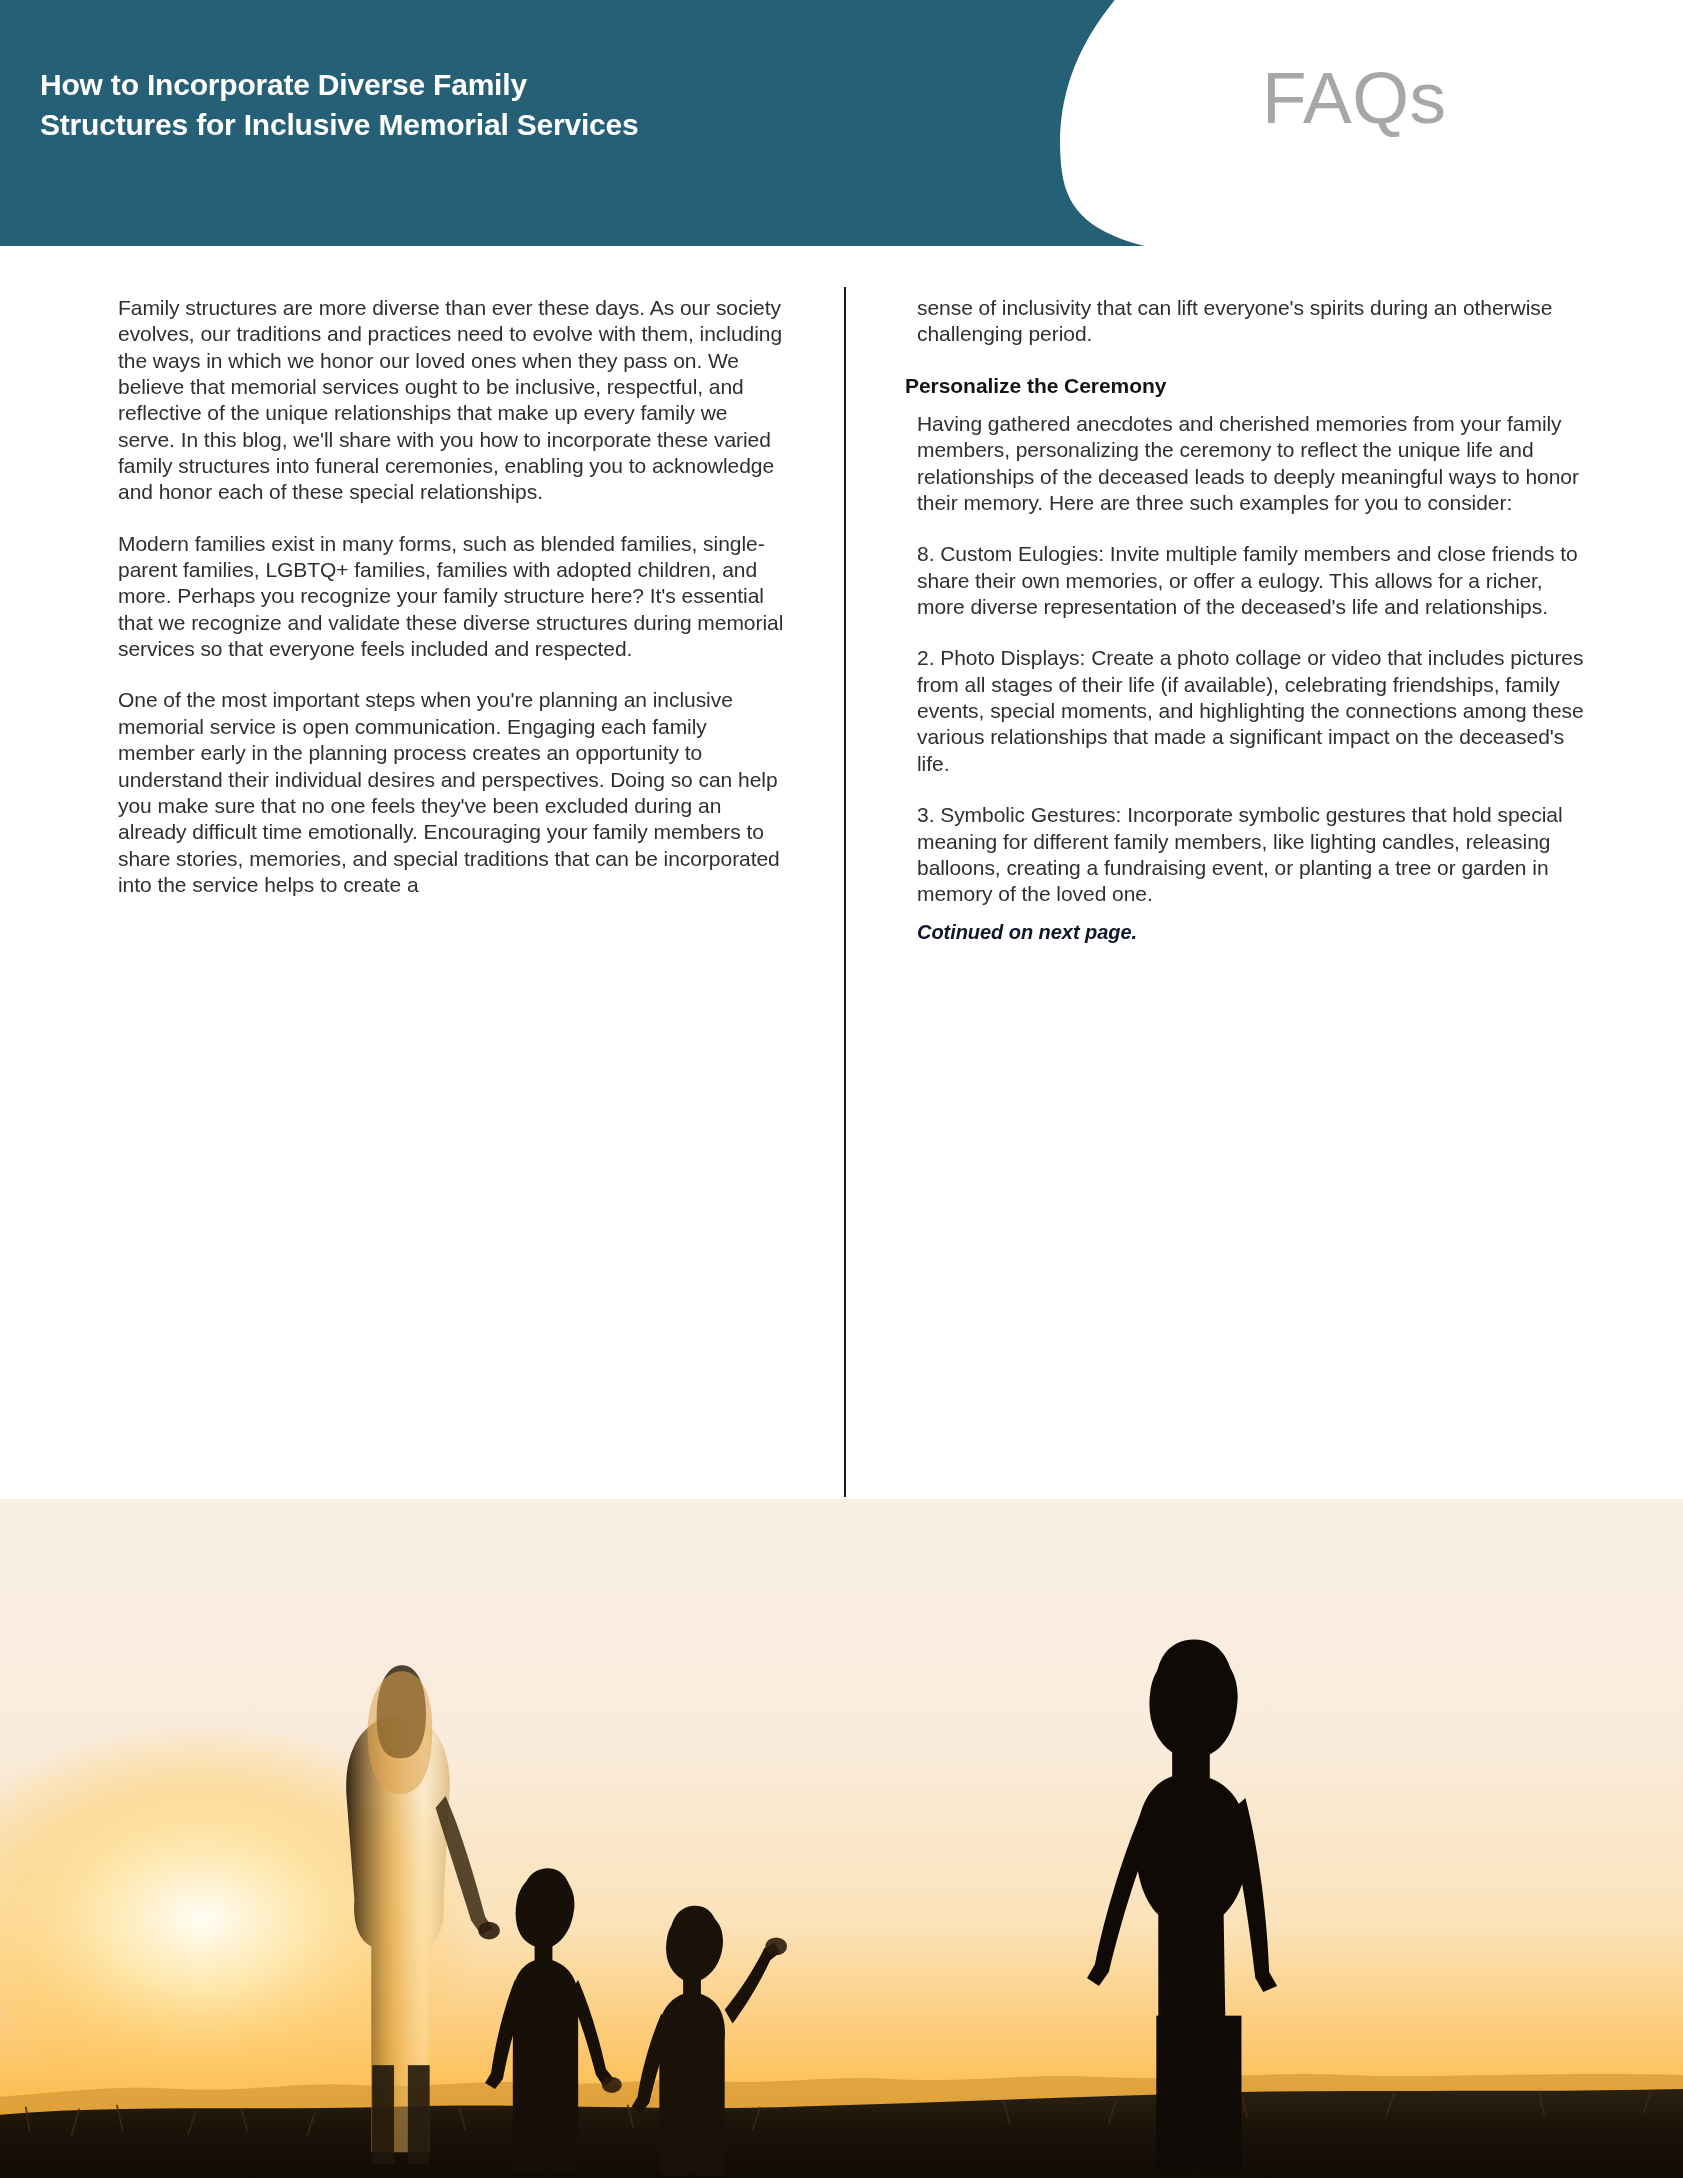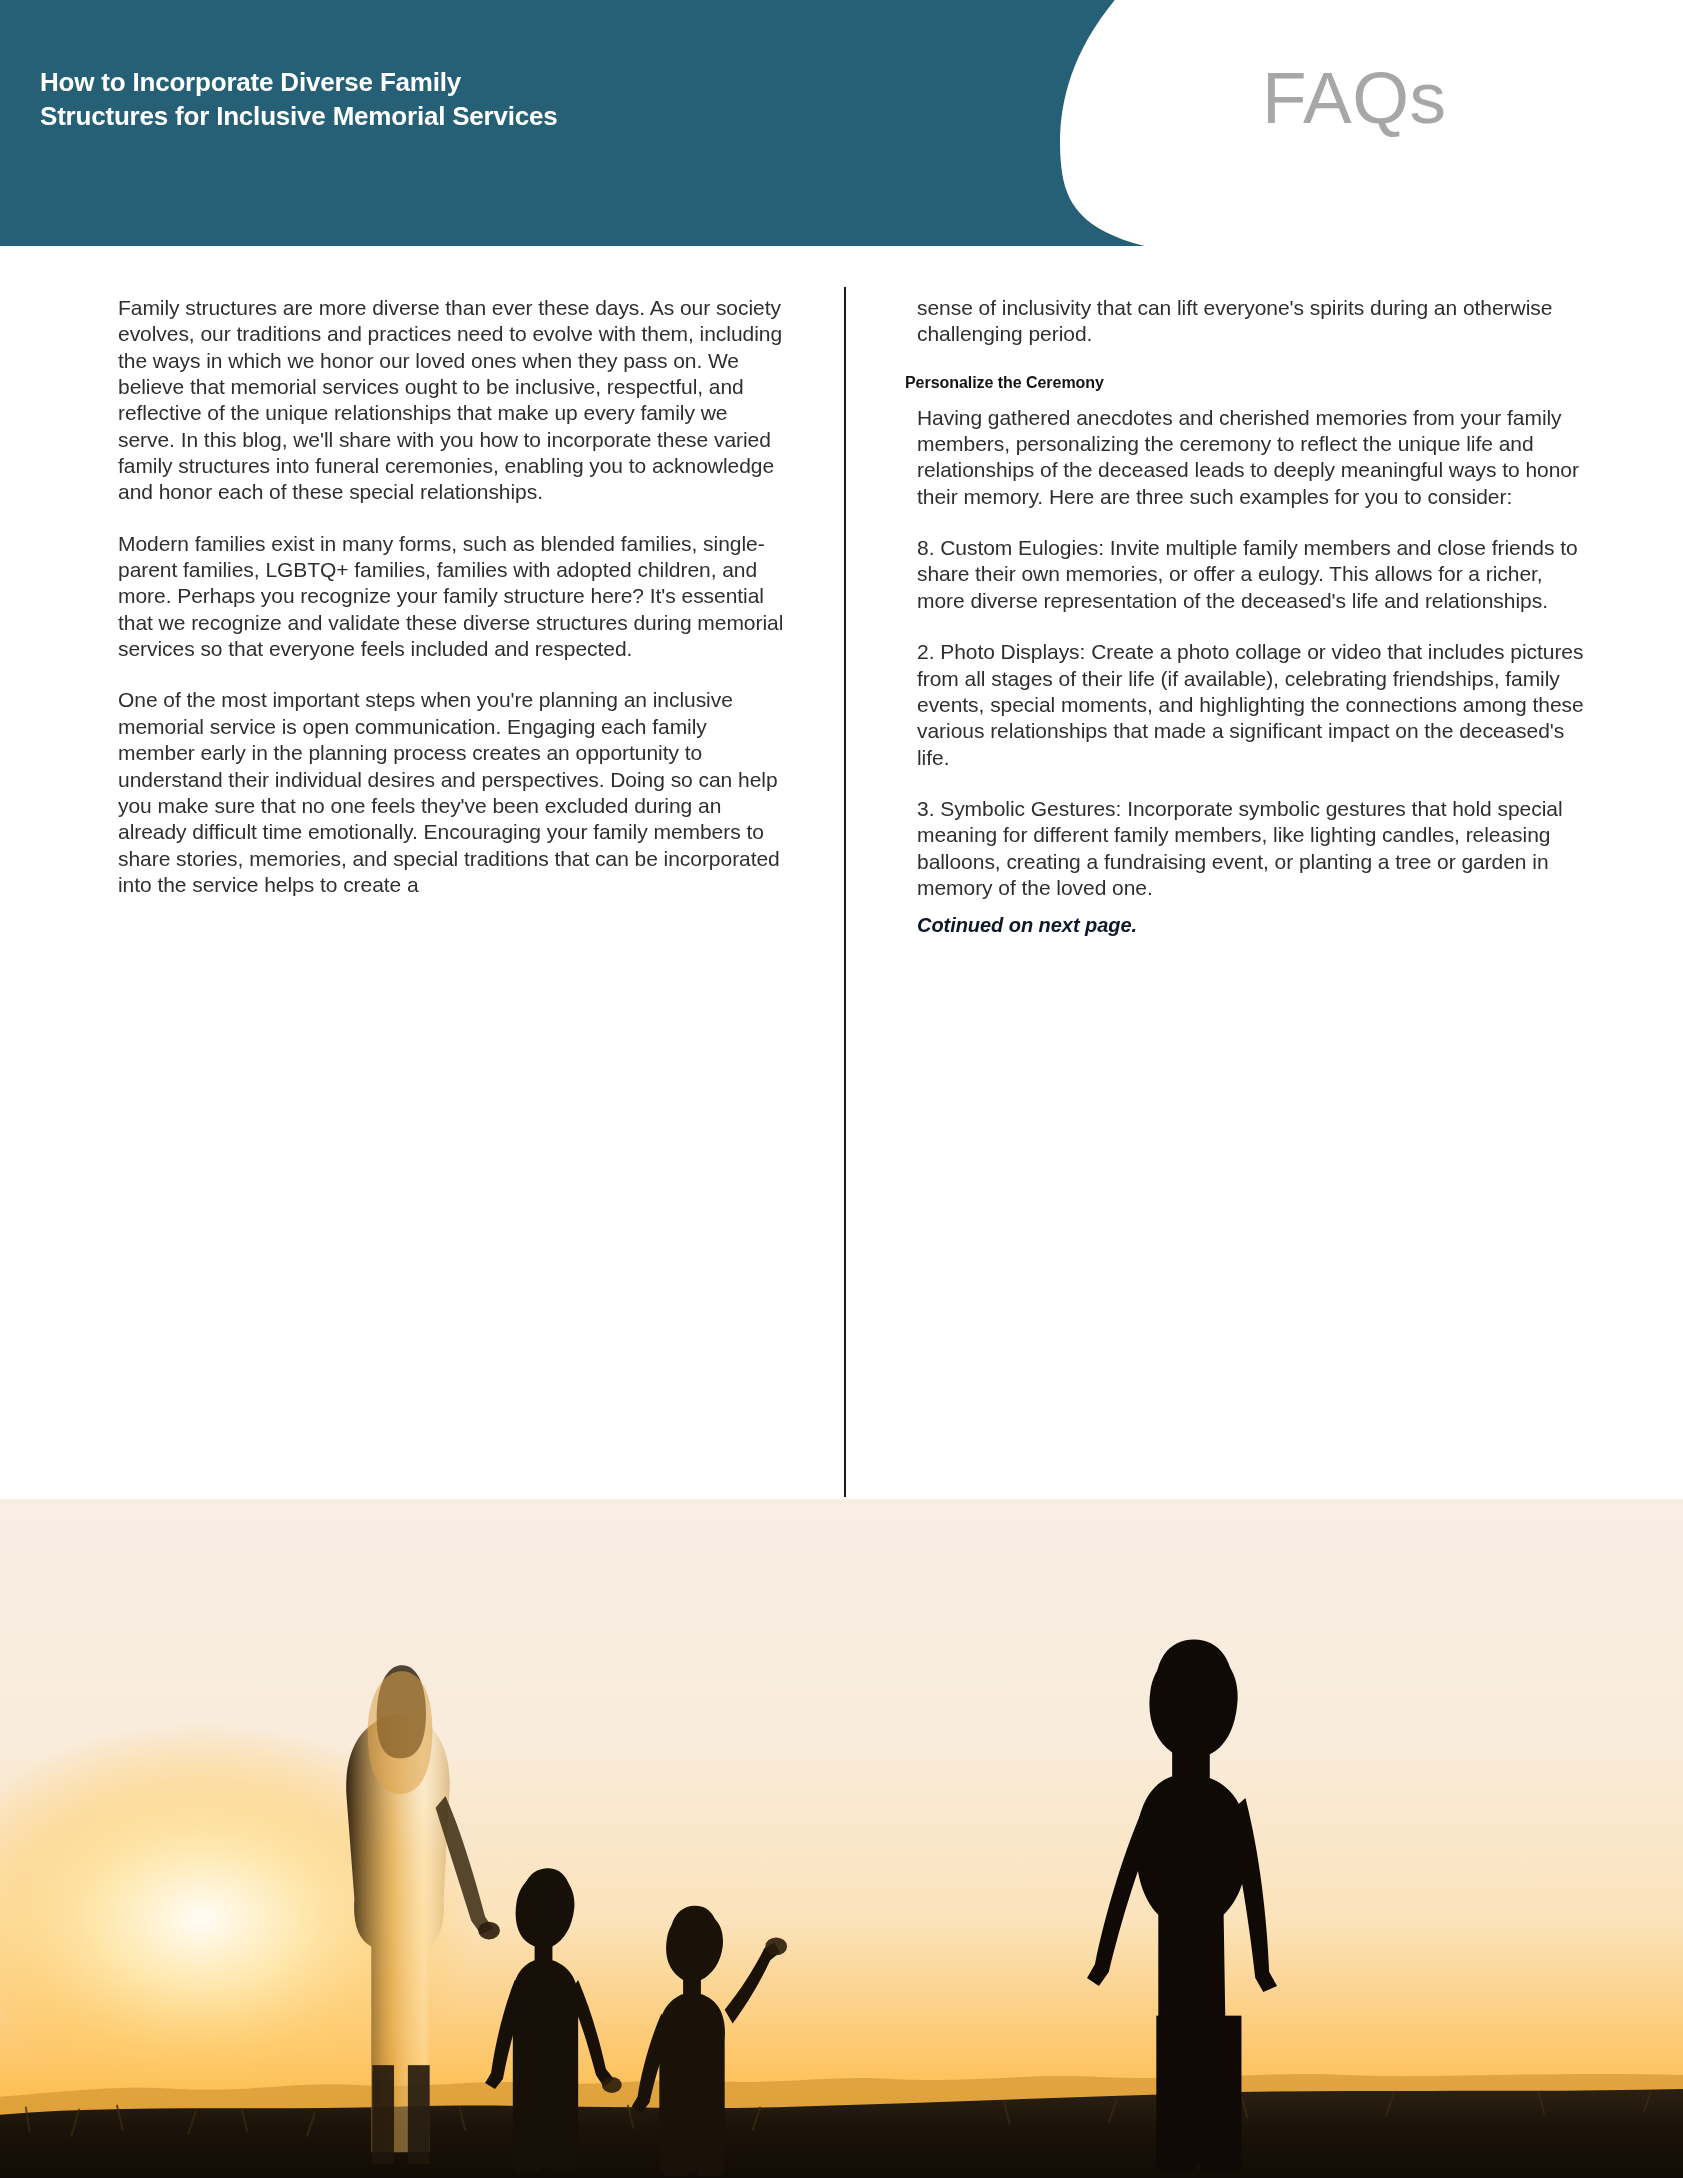--- a/index.html
+++ b/index.html
@@ -34,21 +34,21 @@
     height: 246px;
     display: block;
   }
 
   .header-title {
     position: absolute;
     left: 40px;
     top: 65px;
     width: 990px;
     color: #ffffff;
-    font-size: 26px;
+    font-size: 30px;
     font-weight: bold;
     line-height: 1.32;
     letter-spacing: -0.2px;
     z-index: 3;
     font-stretch: condensed;
   }
   .header-title .line { display: block; white-space: nowrap; }
 
   .faqs-label {
     position: absolute;
@@ -88,21 +88,21 @@
     left: 844px;
     top: 287px;
     width: 2px;
     height: 1210px;
     background: #1a1a1a;
   }
 
   .col p { margin: 12px; }
   .col p.gap { margin-top: 25px; }
   .col h3 {
-    font-size: 16px;
+    font-size: 21px;
     font-weight: bold;
     color: #141414;
     line-height: 1.255;
     margin: 0;
     letter-spacing: -0.05px;
   }
   .section { margin-top: 25px; }
   .continued {
     margin-top: 30px;
     font-weight: bold;

